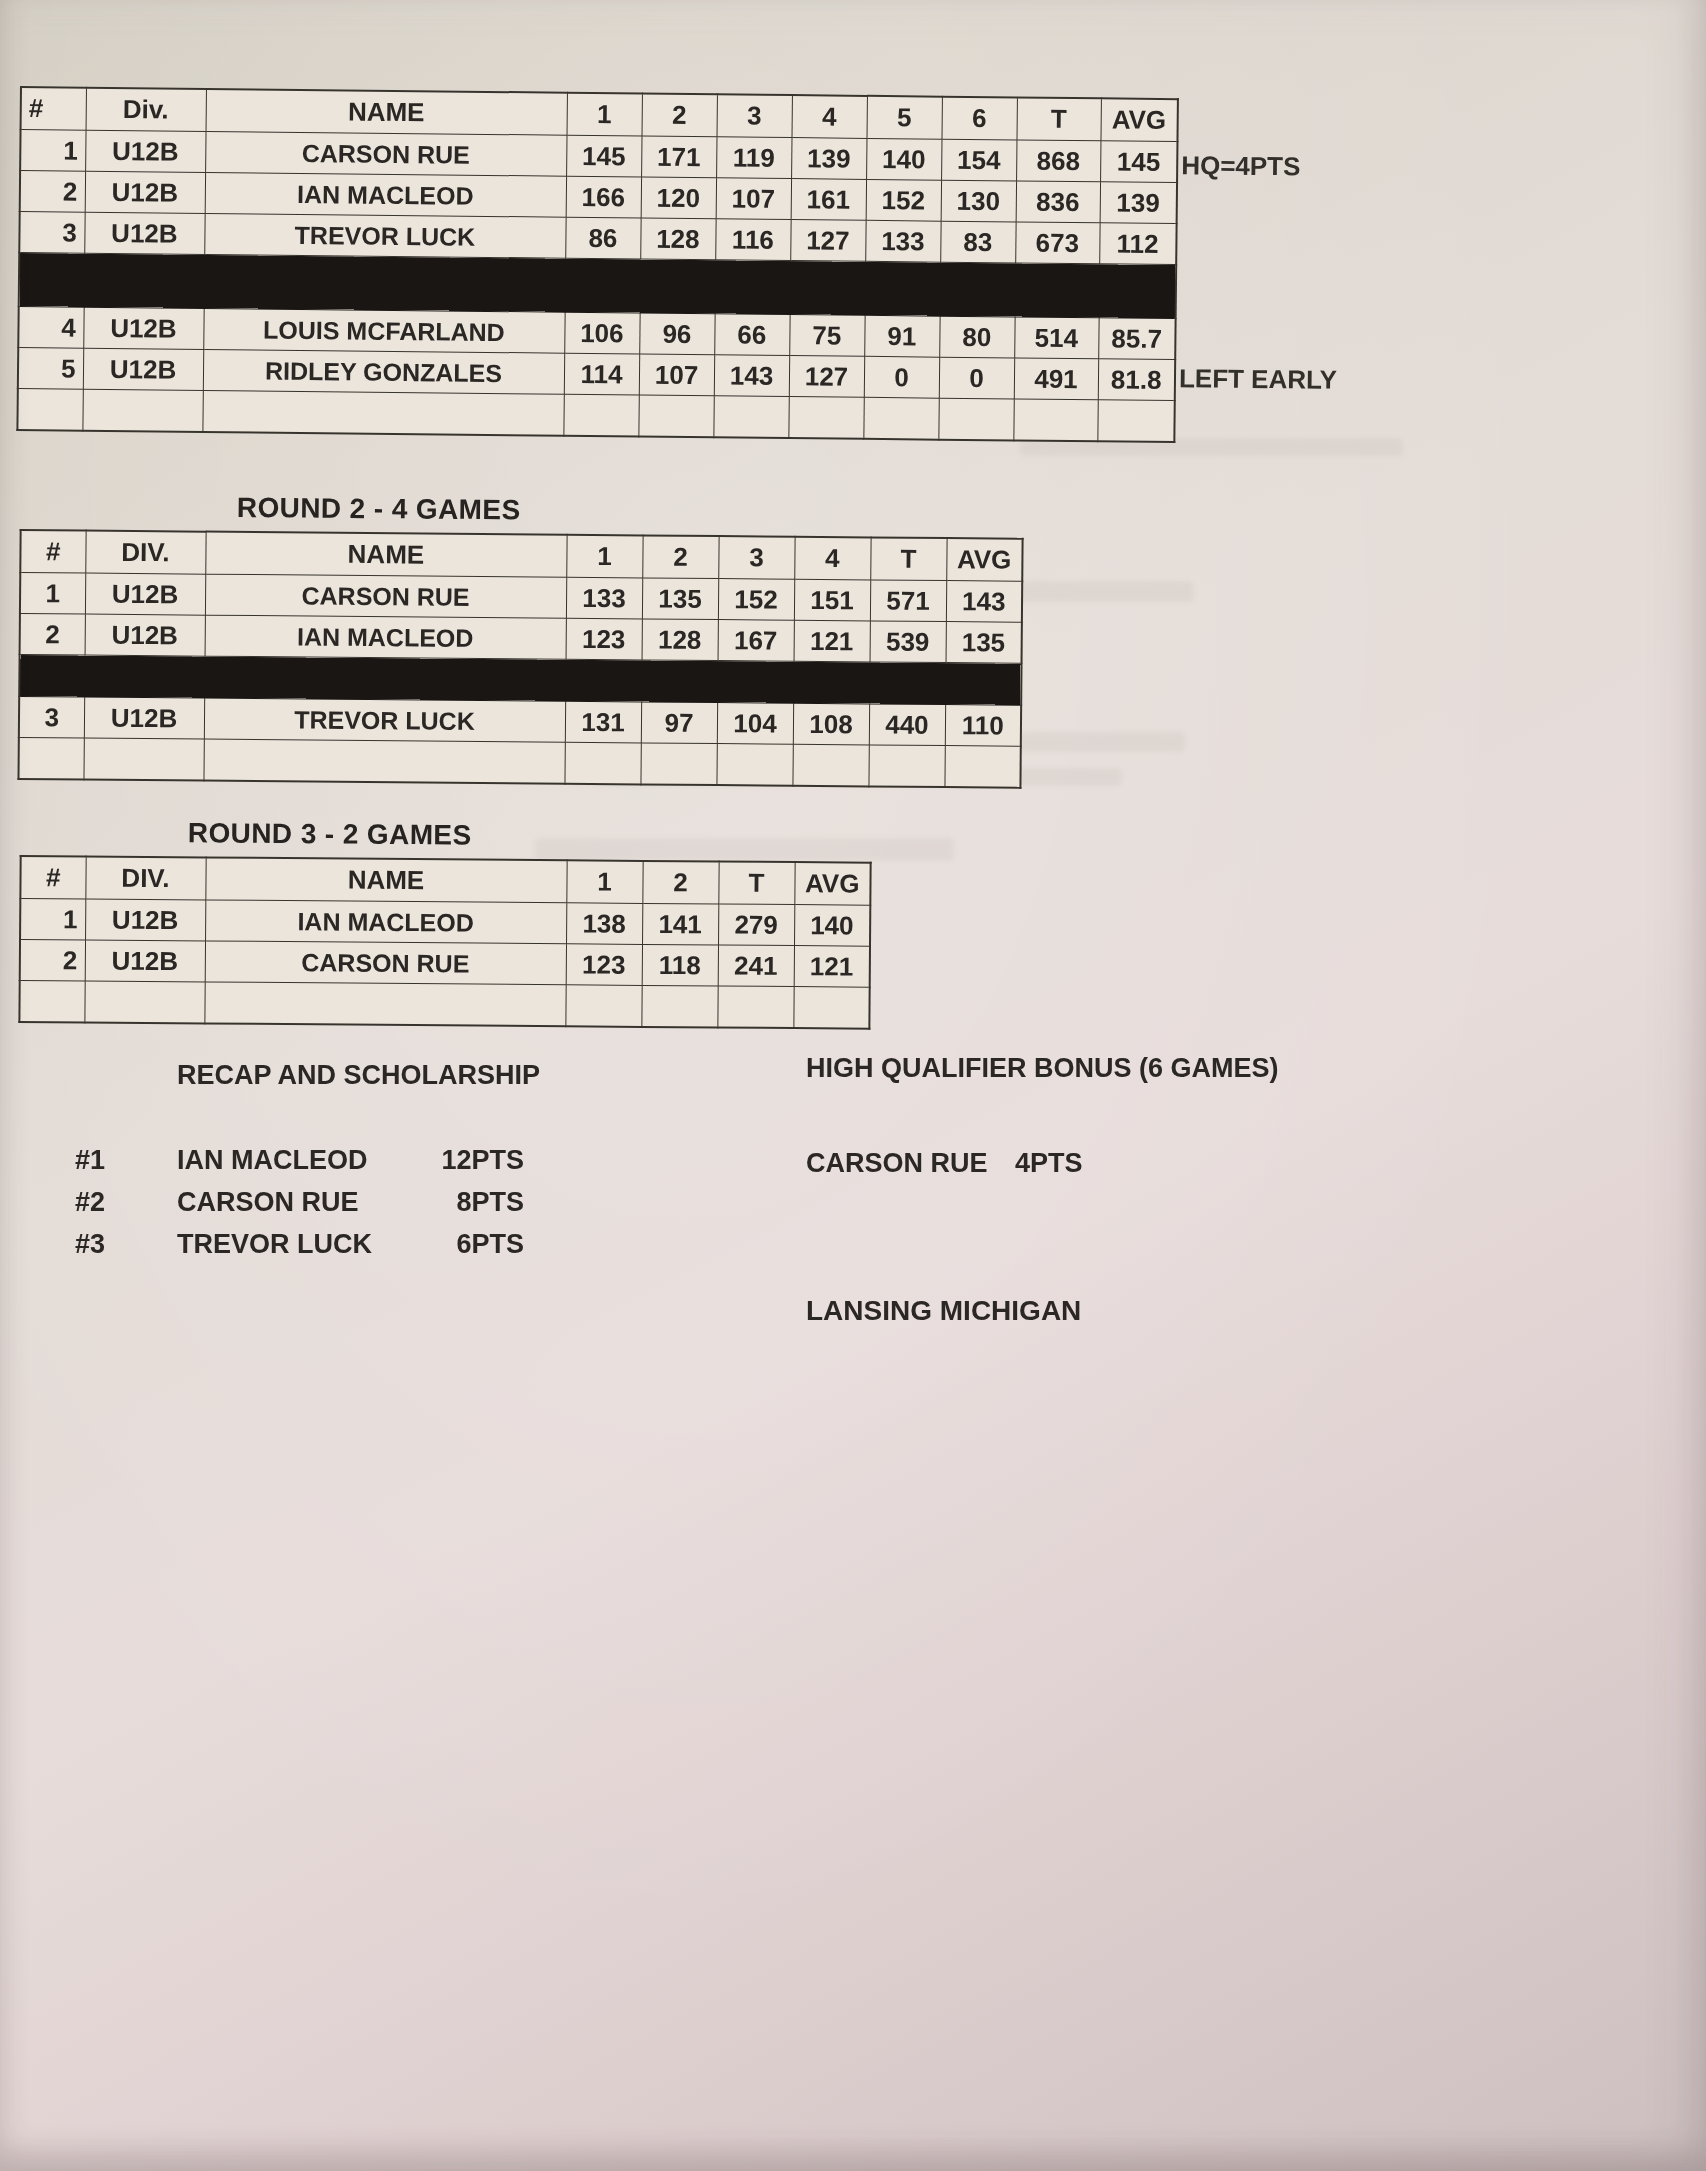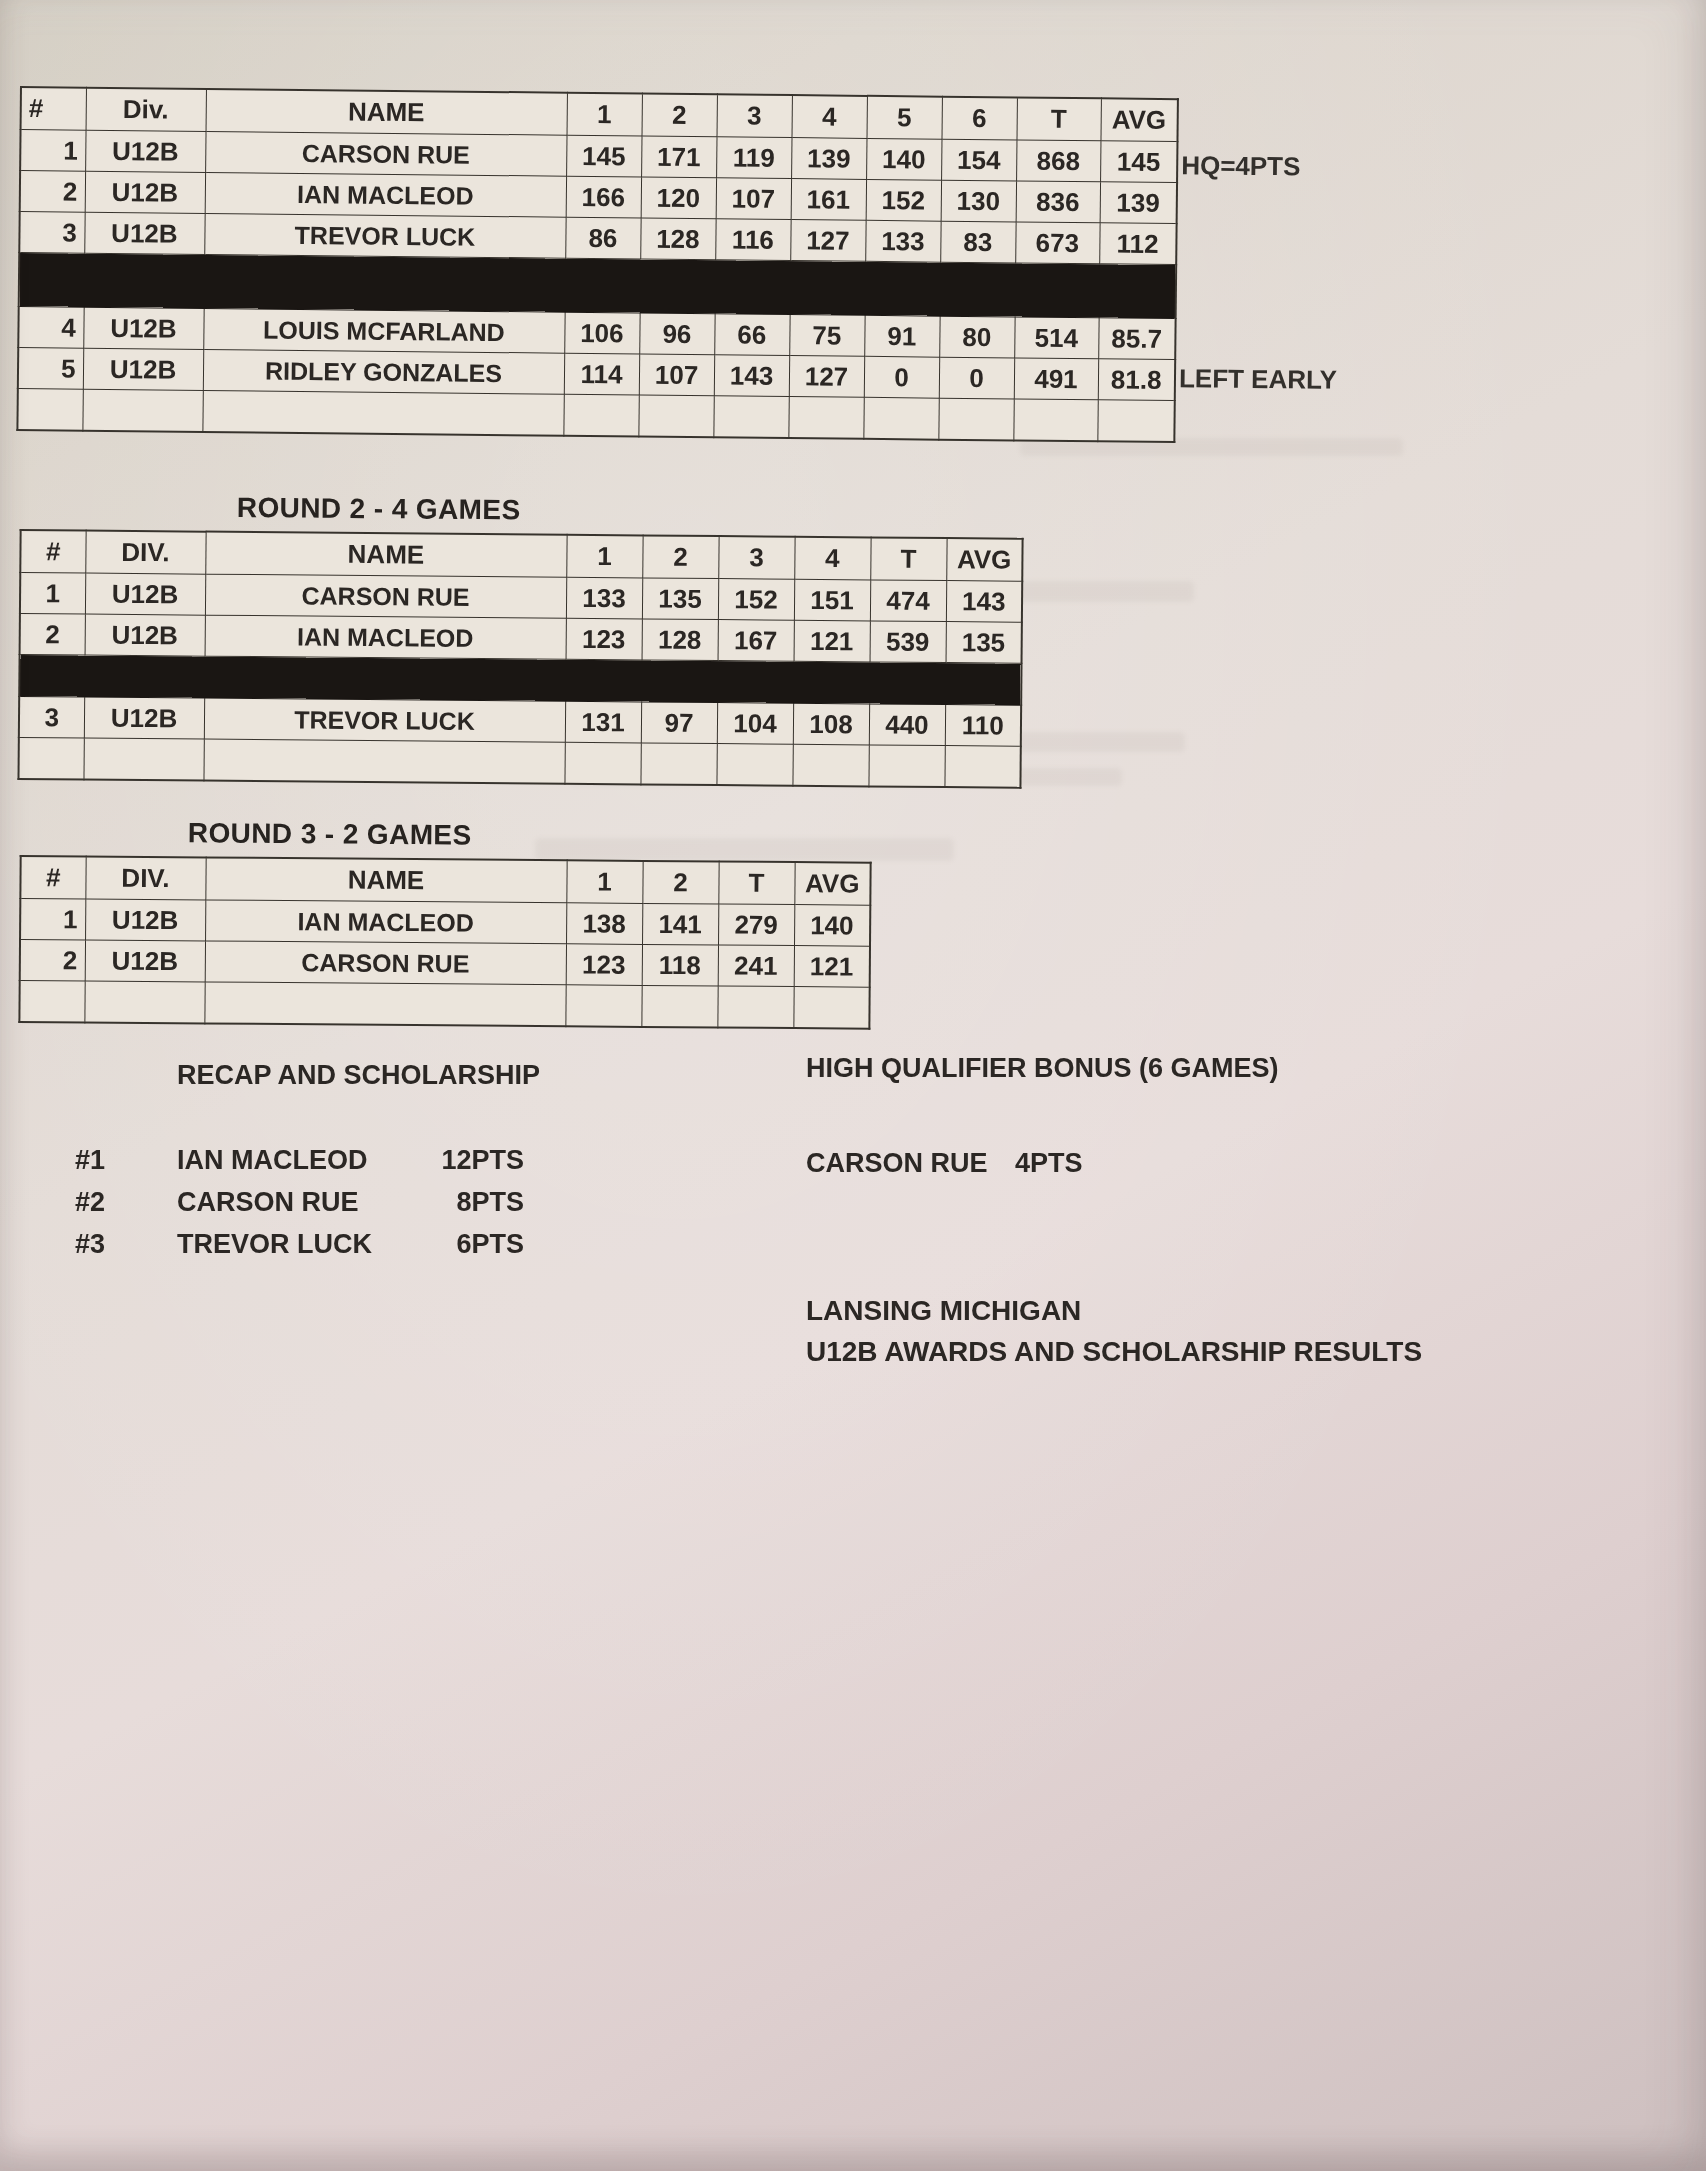--- a/index.html
+++ b/index.html
@@ -252,21 +252,21 @@
         </thead>
         <tbody>
           <tr>
             <td class="col-rank">1</td>
             <td class="col-div">U12B</td>
             <td class="col-name">CARSON RUE</td>
             <td class="col-game">133</td>
             <td class="col-game">135</td>
             <td class="col-game">152</td>
             <td class="col-game">151</td>
-            <td class="col-total">474</td>
+            <td class="col-total">571</td>
             <td class="col-avg">143</td>
           </tr>
           <tr>
             <td class="col-rank">2</td>
             <td class="col-div">U12B</td>
             <td class="col-name">IAN MACLEOD</td>
             <td class="col-game">123</td>
             <td class="col-game">128</td>
             <td class="col-game">167</td>
             <td class="col-game">121</td>
@@ -381,17 +381,16 @@
   <div class="hq-block">
     <div class="hq-title">HIGH QUALIFIER BONUS (6 GAMES)</div>
     <div class="hq-entry">
       <span class="hq-name">CARSON RUE</span>
       <span class="hq-pts">4PTS</span>
     </div>
   </div>
 
   <div class="event-info">
     <div class="event-line">LANSING MICHIGAN</div>
-    <div class="event-line">U12B AWARDS AND SCHOLARSHIP RESULTS</div>
   </div>
 
 </div>
 
 
 </body></html>

